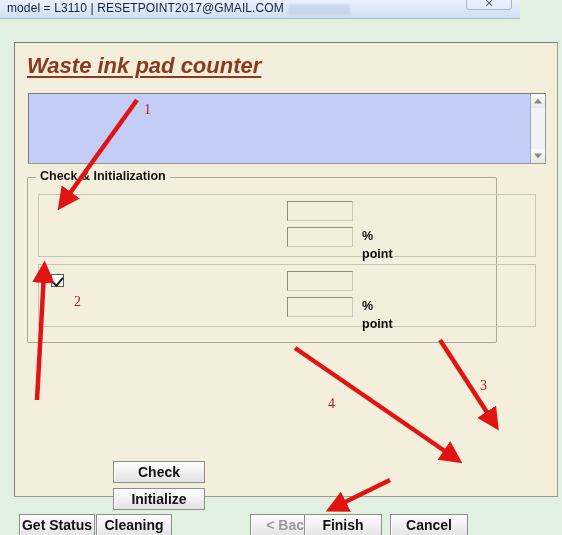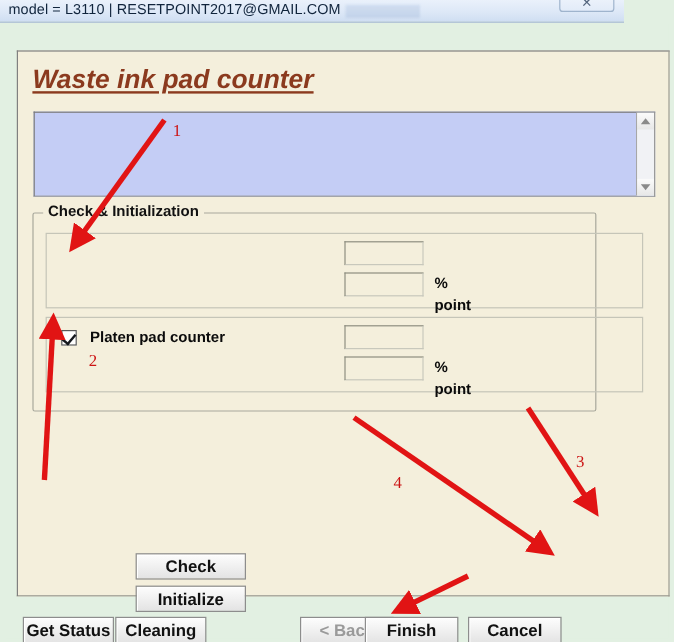--- a/index.html
+++ b/index.html
@@ -324,21 +324,20 @@
           <div class="unit u1">point</div>
           <div class="field f2"></div>
           <div class="unit u2">%</div>
         </div>
 
         <div class="panel platen">
           <div class="cb-row">
             <span class="checkbox">
               <span class="tick"></span>
             </span>
-            <span class="cb-label">Platen pad counter</span>
           </div>
           <div class="field f1"></div>
           <div class="unit u1">point</div>
           <div class="field f2"></div>
           <div class="unit u2">%</div>
         </div>
       </div>
 
       <div class="action-row check">
 

